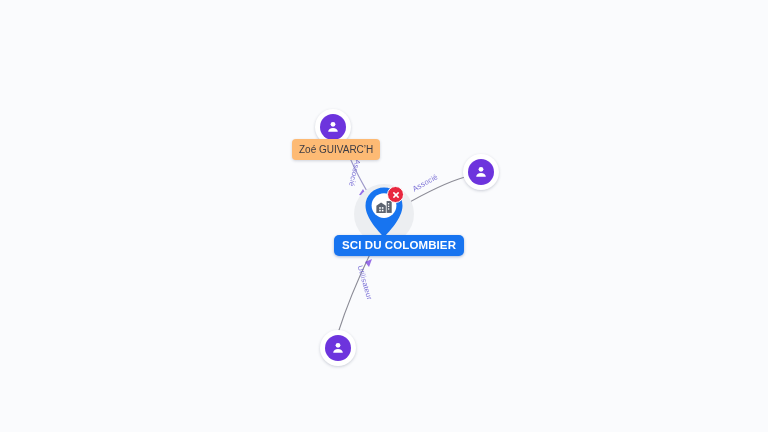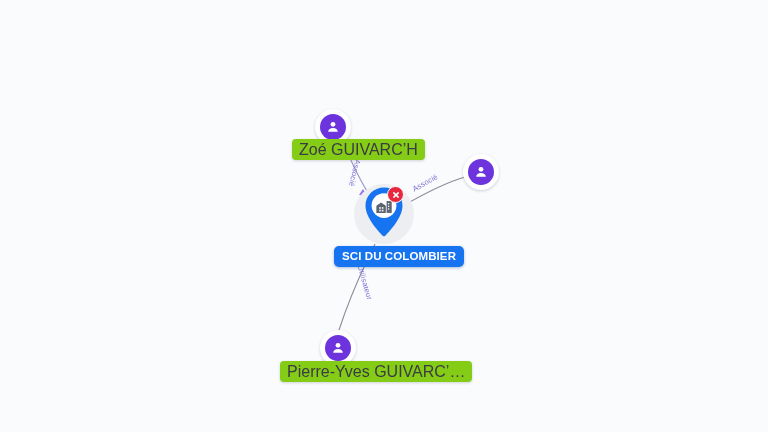--- a/index.html
+++ b/index.html
@@ -86,25 +86,25 @@
     display: flex;
     align-items: center;
     justify-content: center;
     z-index: 8;
   }
   .company-badge svg { display: block; }
 
   
   .node-label {
     position: absolute;
-    background: #84cc16;
+    background: #fdba74;
     border-radius: 4px;
     box-shadow: 0 1px 3px rgba(40,50,80,0.20);
     color: #3b3b44;
-    font-size: 16px;
+    font-size: 10px;
     line-height: 13px;
     padding: 4px 7px;
     white-space: nowrap;
     z-index: 7;
   }
   .node-label.primary {
     background: #1774f0;
     color: #ffffff;
     font-size: 11.5px;
     font-weight: 600;
@@ -170,21 +170,20 @@
   </div>
 
   <div class="person-node" style="left:320px; top:330px;">
     <span class="avatar-disc">
       <svg width="16" height="16" viewBox="0 0 24 24" fill="#ffffff">
         <circle cx="12" cy="8" r="3.6"></circle>
         <path d="M4.8 19.2c0-3.6 3.2-5.6 7.2-5.6s7.2 2 7.2 5.6z"></path>
       </svg>
     </span>
   </div>
-  <div class="node-label" style="left:280px; top:361px;">Pierre-Yves GUIVARC’…</div>
 
   <div class="company-node" style="left:354px; top:184px;">
     <span class="company-halo"></span>
 
     <span class="company-pin">
       <svg width="44" height="56" viewBox="0 0 44 56">
         <path d="M22 1.5c-10.2 0-18.5 8.1-18.5 18.2 0 12.4 14.6 27.3 17.3 30.1 0.6 0.7 1.8 0.7 2.4 0 2.7-2.8 17.3-17.7 17.3-30.1C40.5 9.6 32.2 1.5 22 1.5z" fill="#1774f0"></path>
         <circle cx="22" cy="19.6" r="12.4" fill="#ffffff"></circle>
       </svg>
     </span>
@@ -204,15 +203,15 @@
     </span>
 
     <span class="company-badge">
       <svg width="8" height="8" viewBox="0 0 10 10" stroke="#ffffff" stroke-width="1.9" stroke-linecap="round">
         <line x1="2.3" y1="2.3" x2="7.7" y2="7.7"></line>
         <line x1="7.7" y1="2.3" x2="2.3" y2="7.7"></line>
       </svg>
     </span>
   </div>
 
-  <div class="node-label primary" style="left:334px; top:235px;margin-top:11px;">SCI DU COLOMBIER</div>
+  <div class="node-label primary" style="left:334px; top:235px;">SCI DU COLOMBIER</div>
 
 </div>
 
 </body></html>

